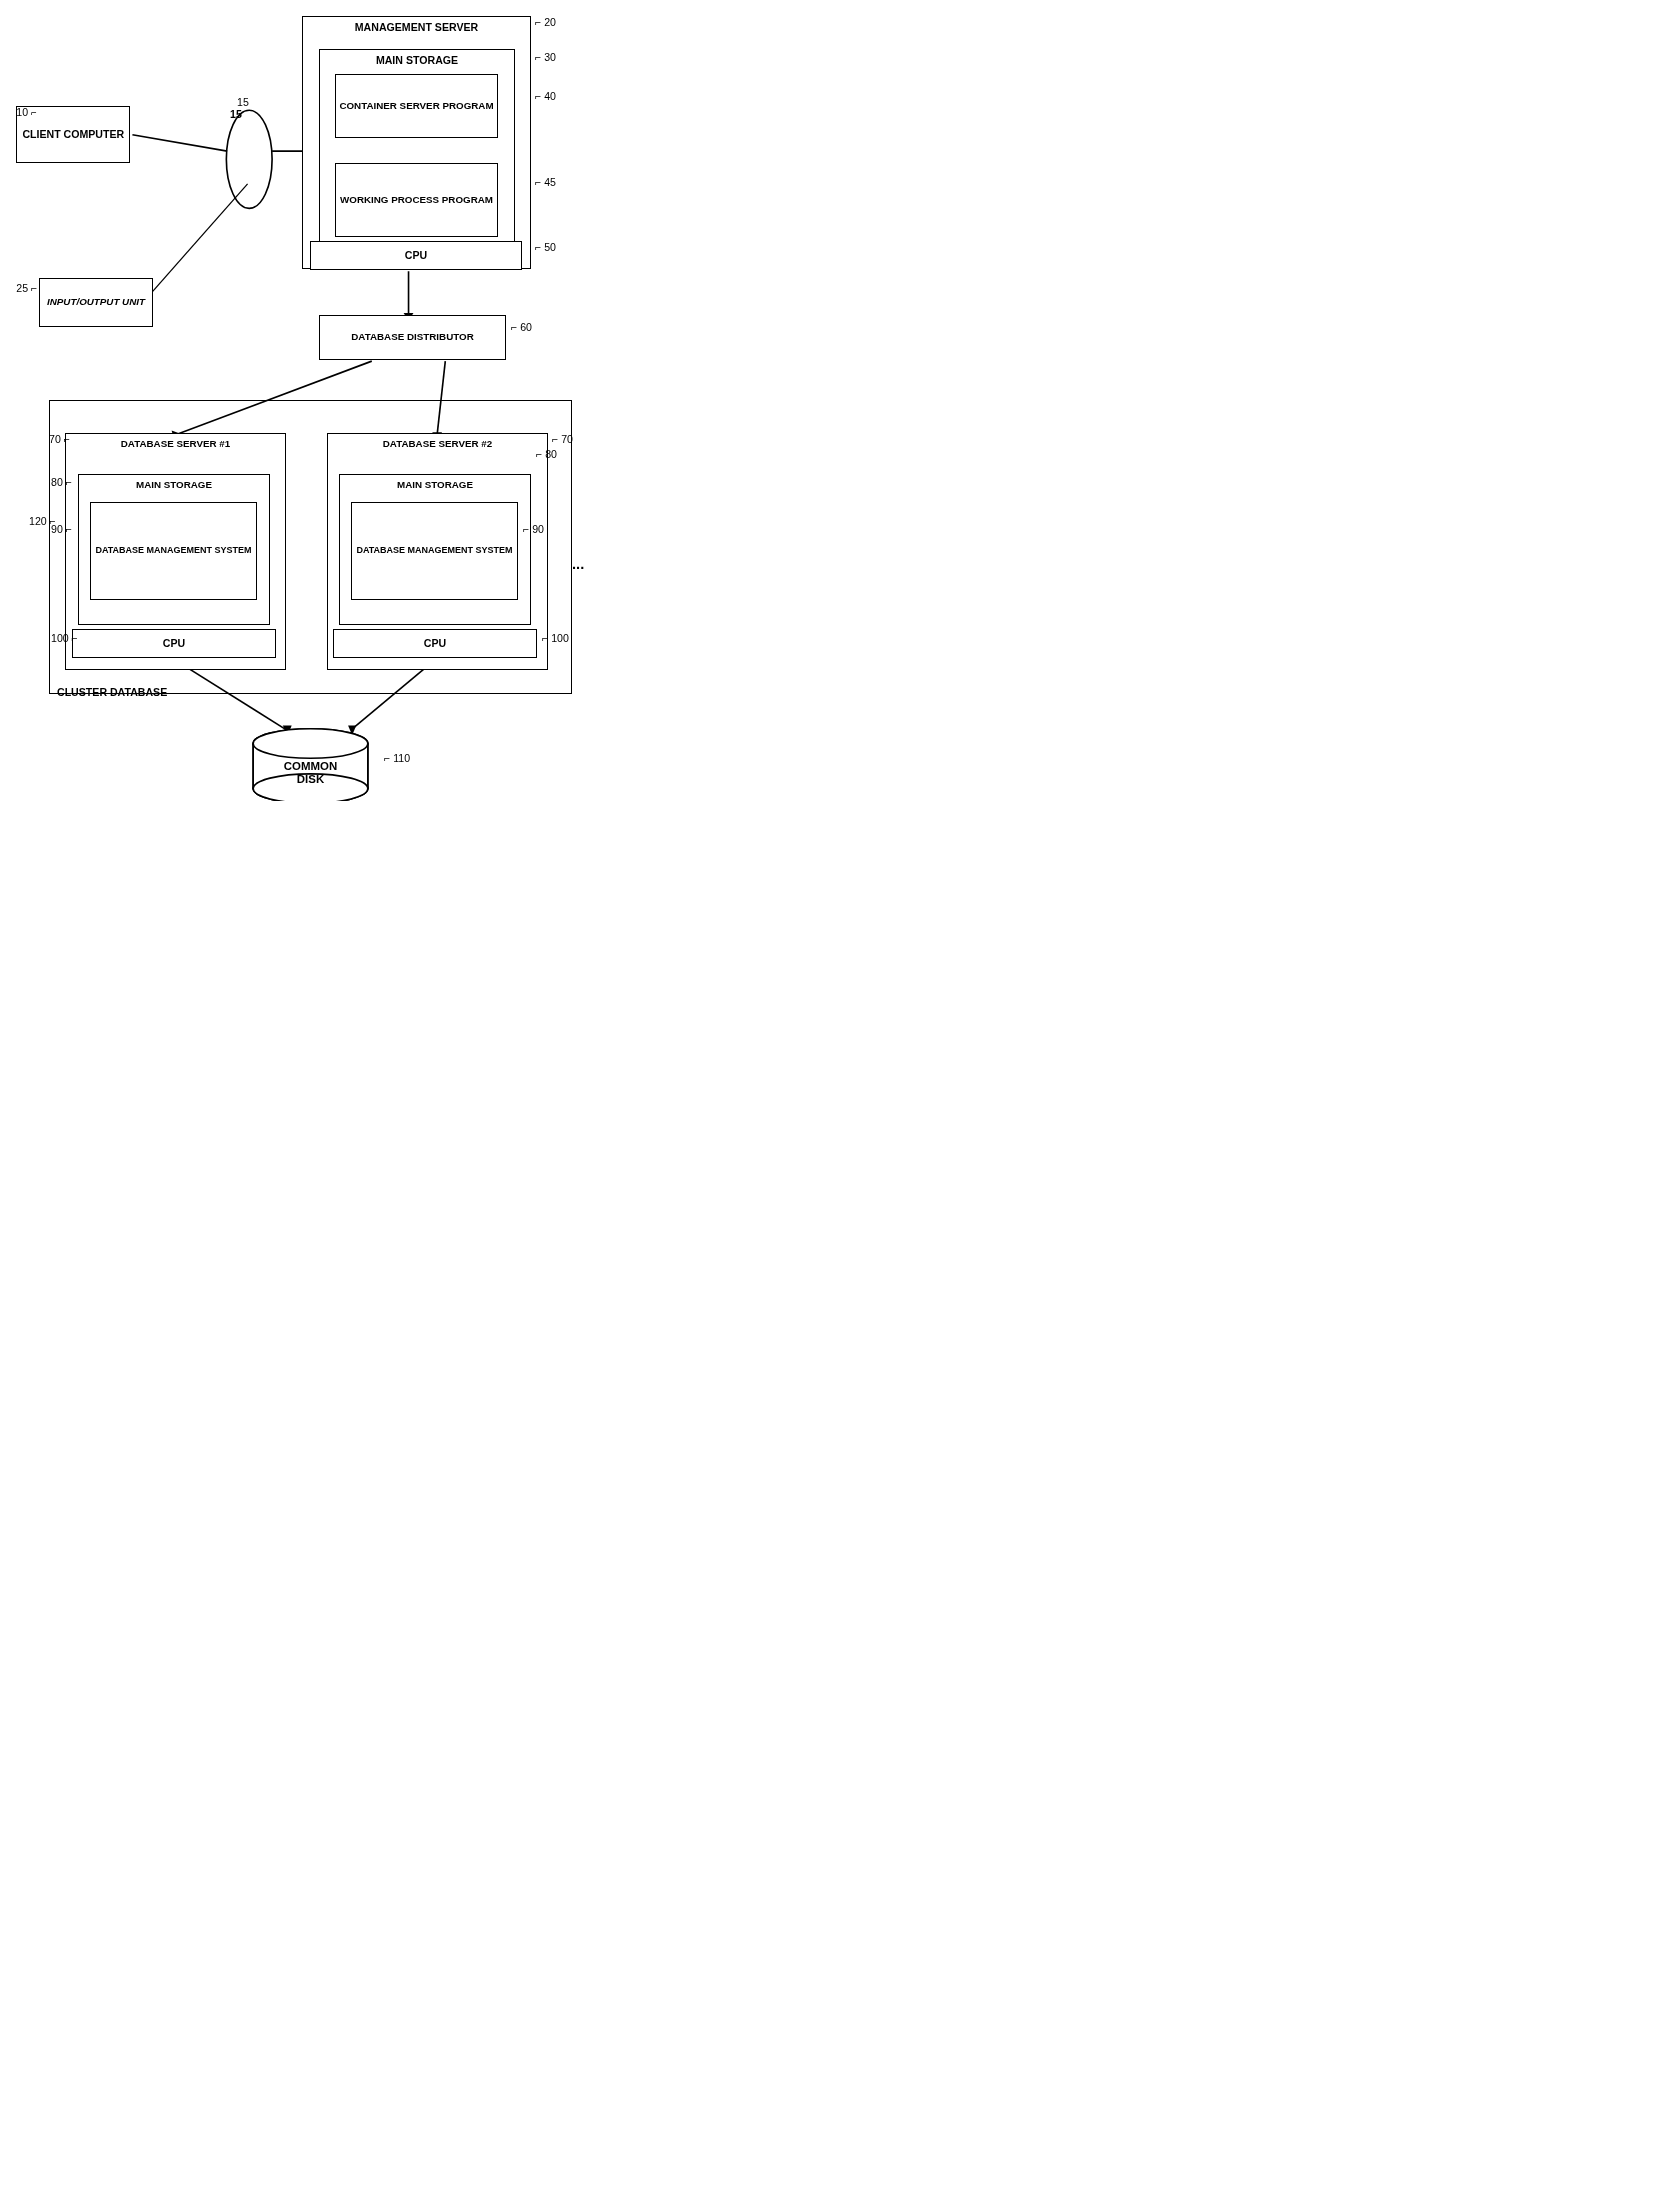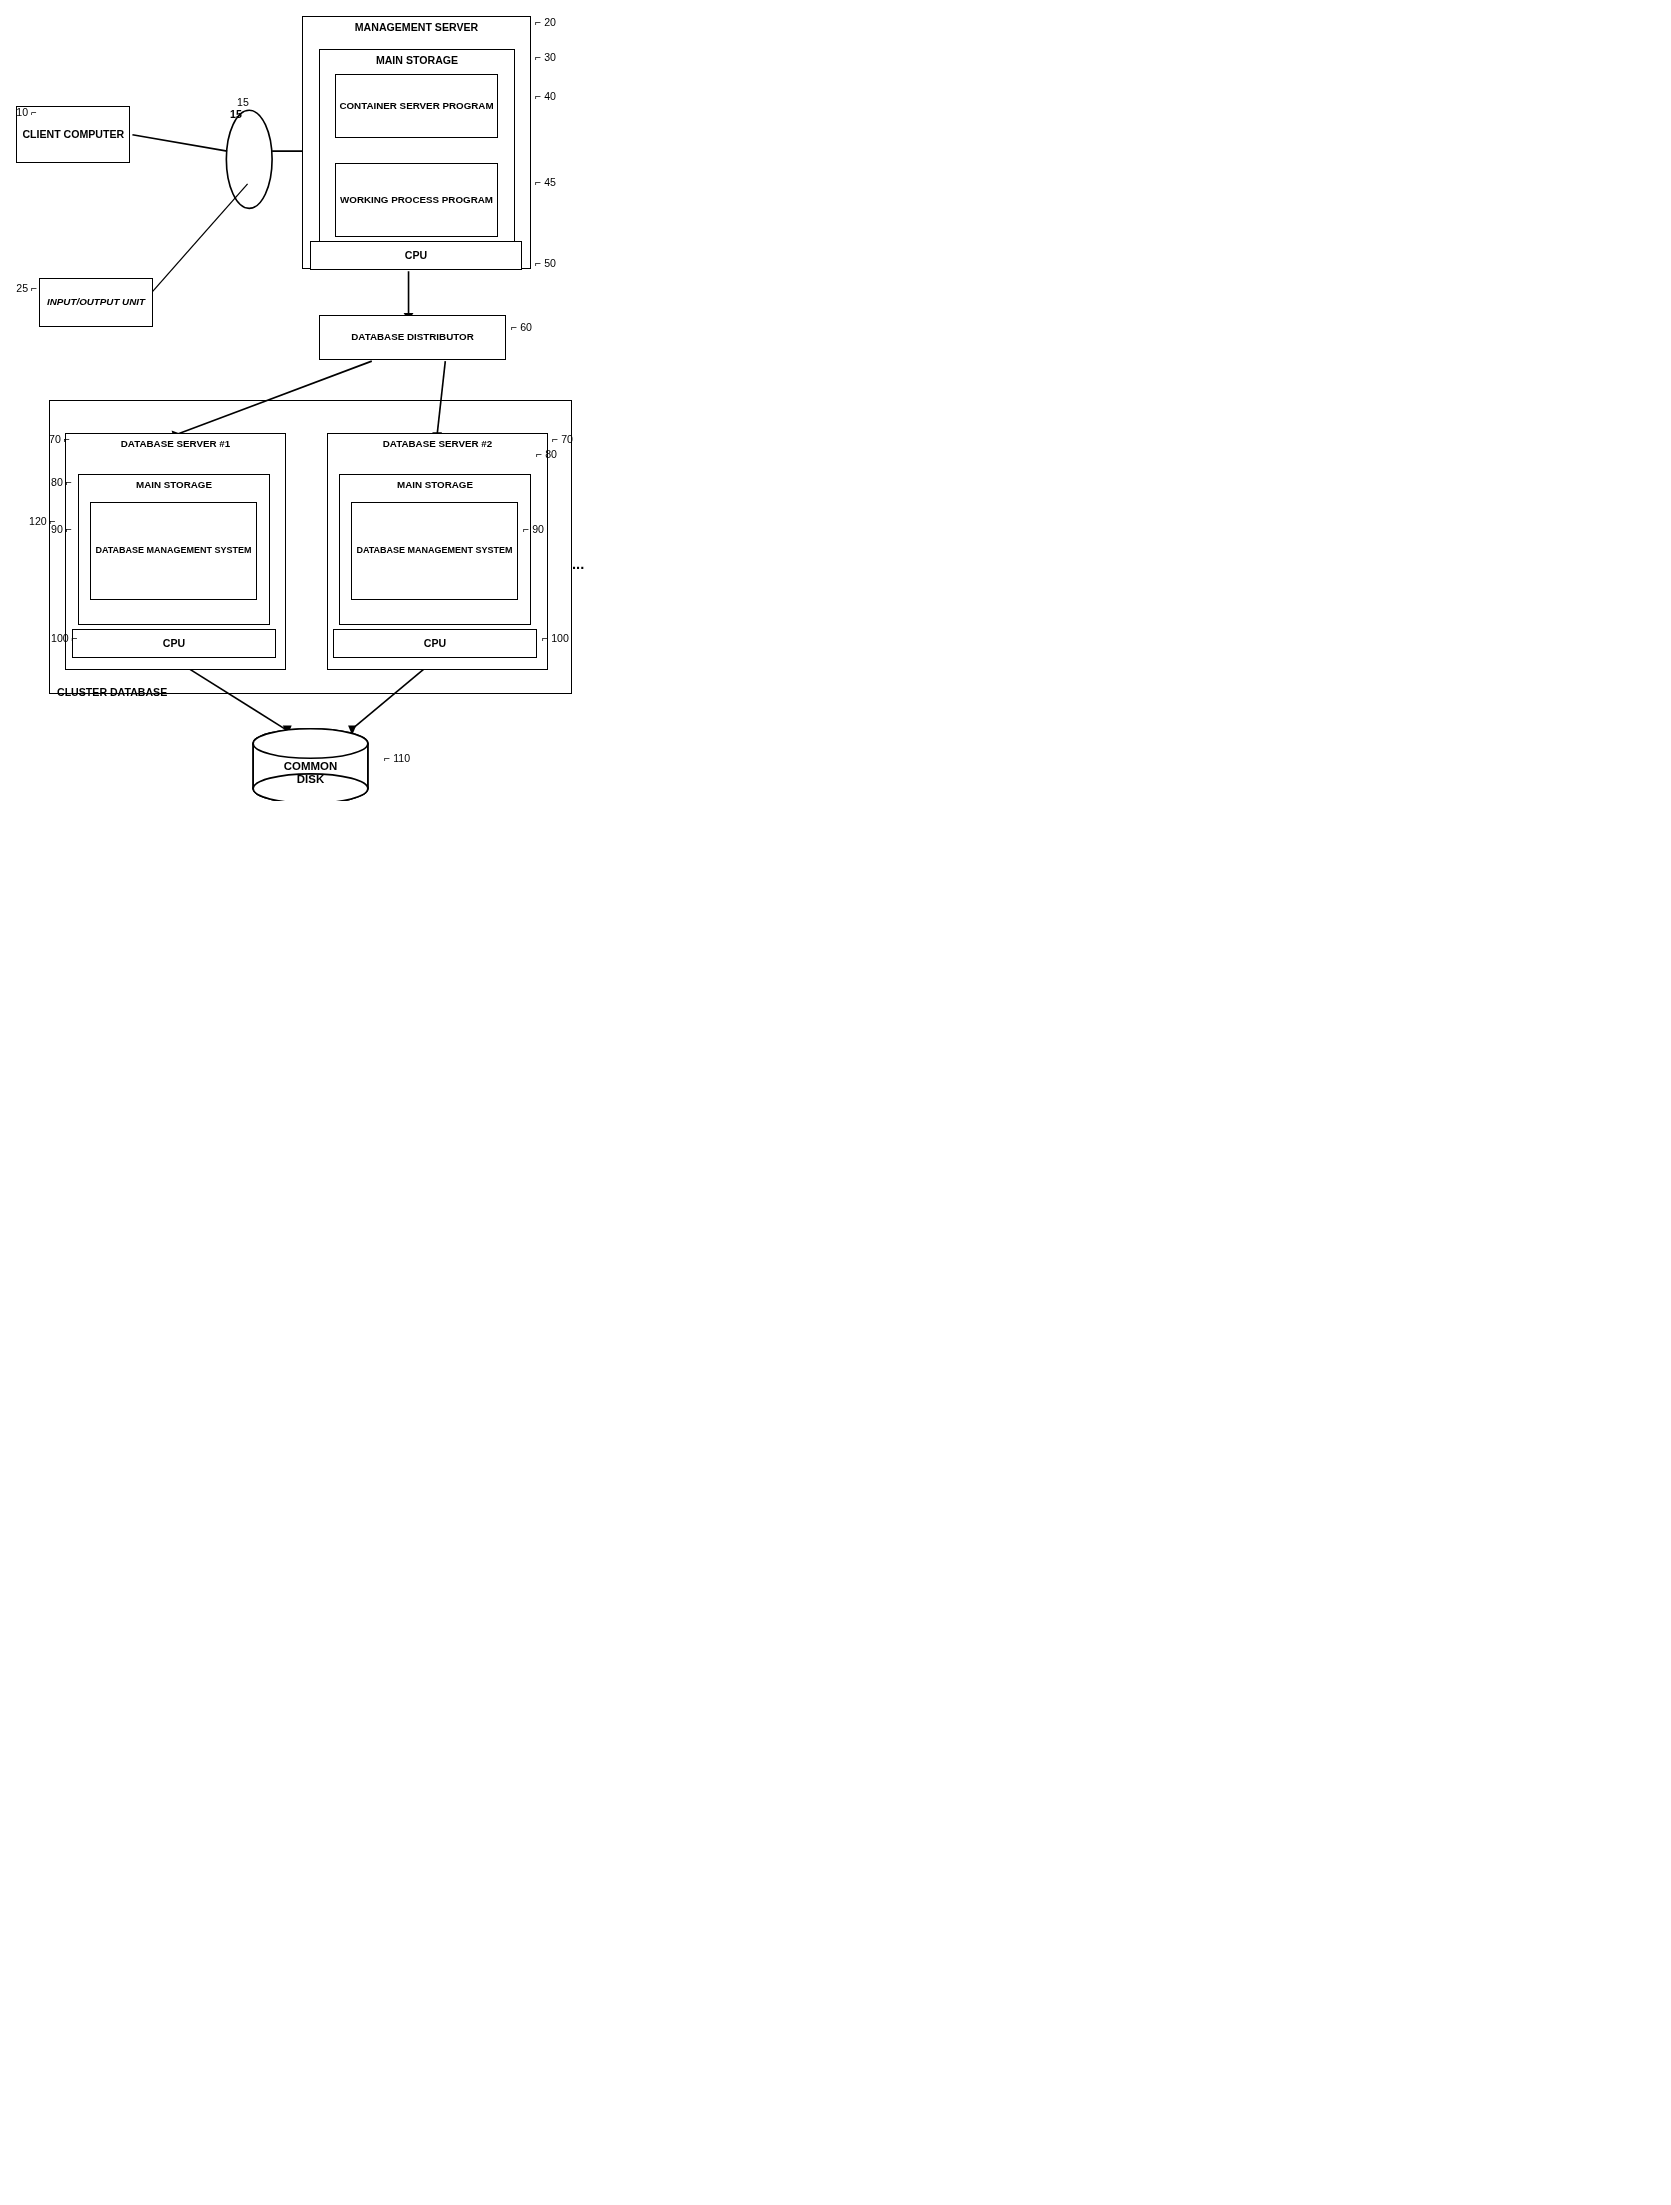--- a/index.html
+++ b/index.html
@@ -277,21 +277,21 @@
   <div class="box working-process">
     <span style="font-size:9.8px;">WORKING PROCESS PROGRAM</span>
   </div>
 
   <div class="refnum" style="left:535px; top:176px;">⌐ 45</div>
 
   <div class="box cpu-app">
     <span>CPU</span>
   </div>
 
-  <div class="refnum" style="left:535px; top:257px;">⌐ 50</div>
+  <div class="refnum" style="left:535px; top:241px;">⌐ 50</div>
 
   <div class="box io-unit">
     <span style="font-size:9.8px;">INPUT/OUTPUT UNIT</span>
   </div>
 
   <div class="refnum" style="left:16.3px; top:282px;">25 ⌐</div>
 
   <div class="box db-distributor">
     <span style="font-size:9.8px;">DATABASE DISTRIBUTOR</span>
   </div>

